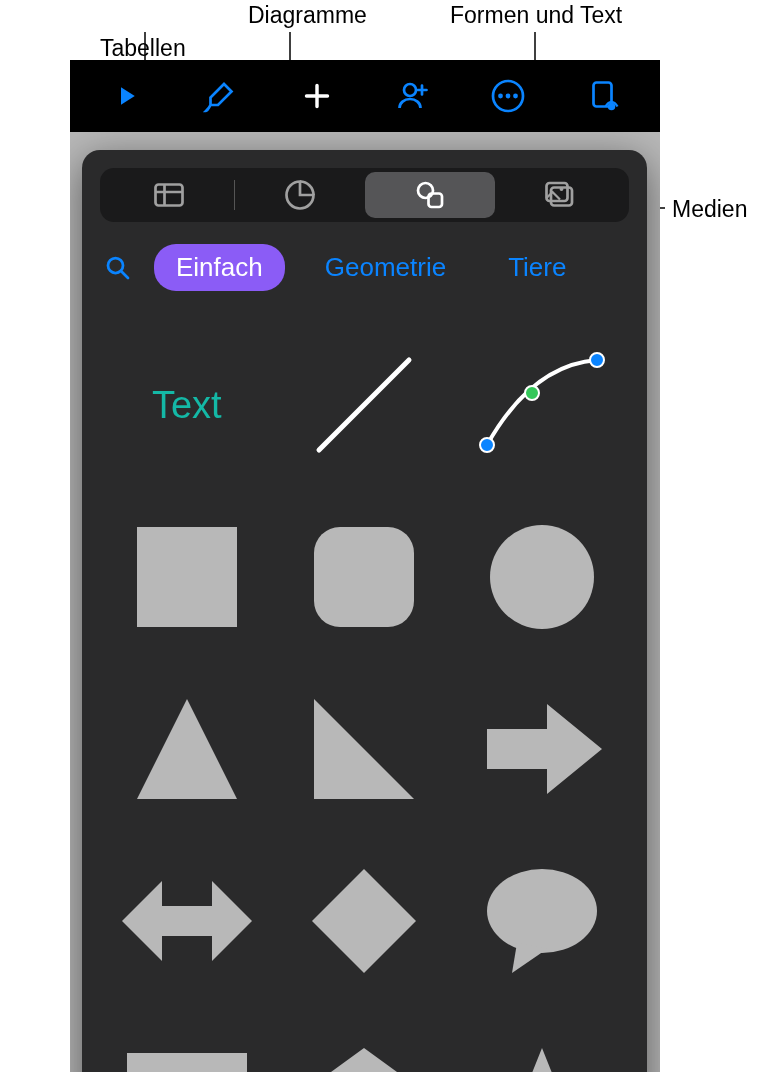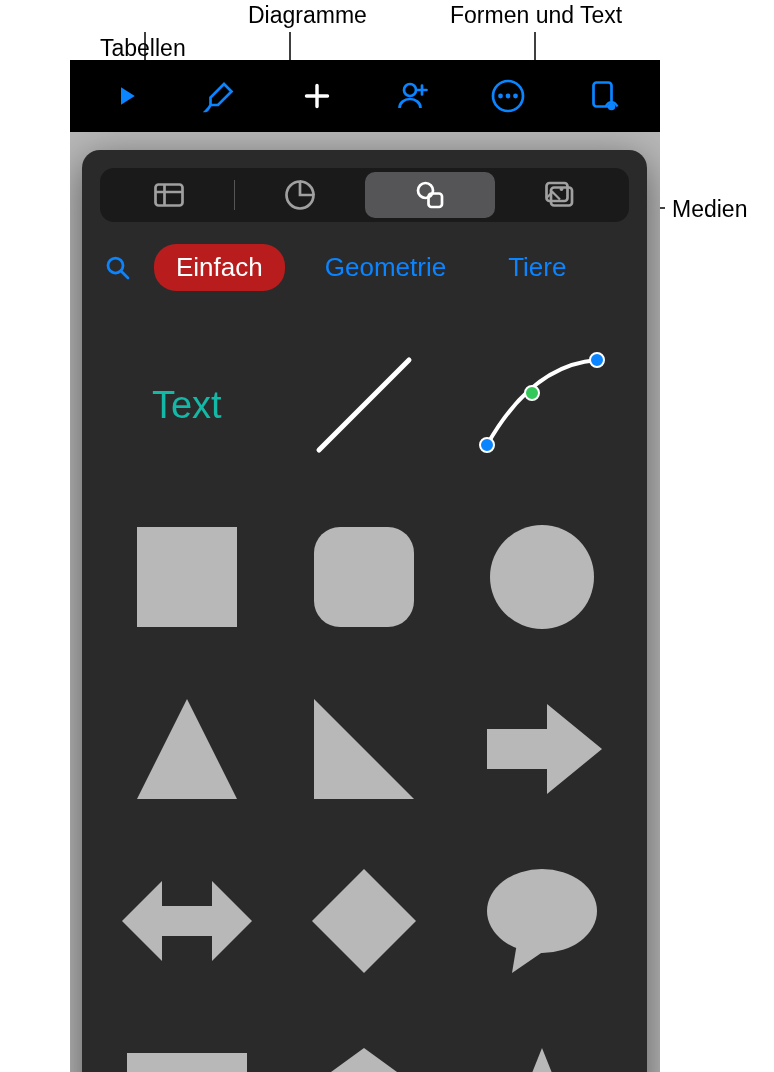--- a/index.html
+++ b/index.html
@@ -131,21 +131,21 @@
       display: flex; align-items: center; justify-content: center;
       color: #0a84ff;
     }
     .cat-chip {
       font-size: 26px;
       color: #0a84ff;
       padding: 8px 22px;
       border-radius: 22px;
     }
     .cat-chip.active {
-      background: #b91c1c;
+      background: #8b5cf6;
       color: #fff;
     }
 
     .shapes-grid {
       display: grid;
       grid-template-columns: repeat(3, 1fr);
       gap: 12px;
       padding: 18px 22px;
       margin-top: 6px;
     }

